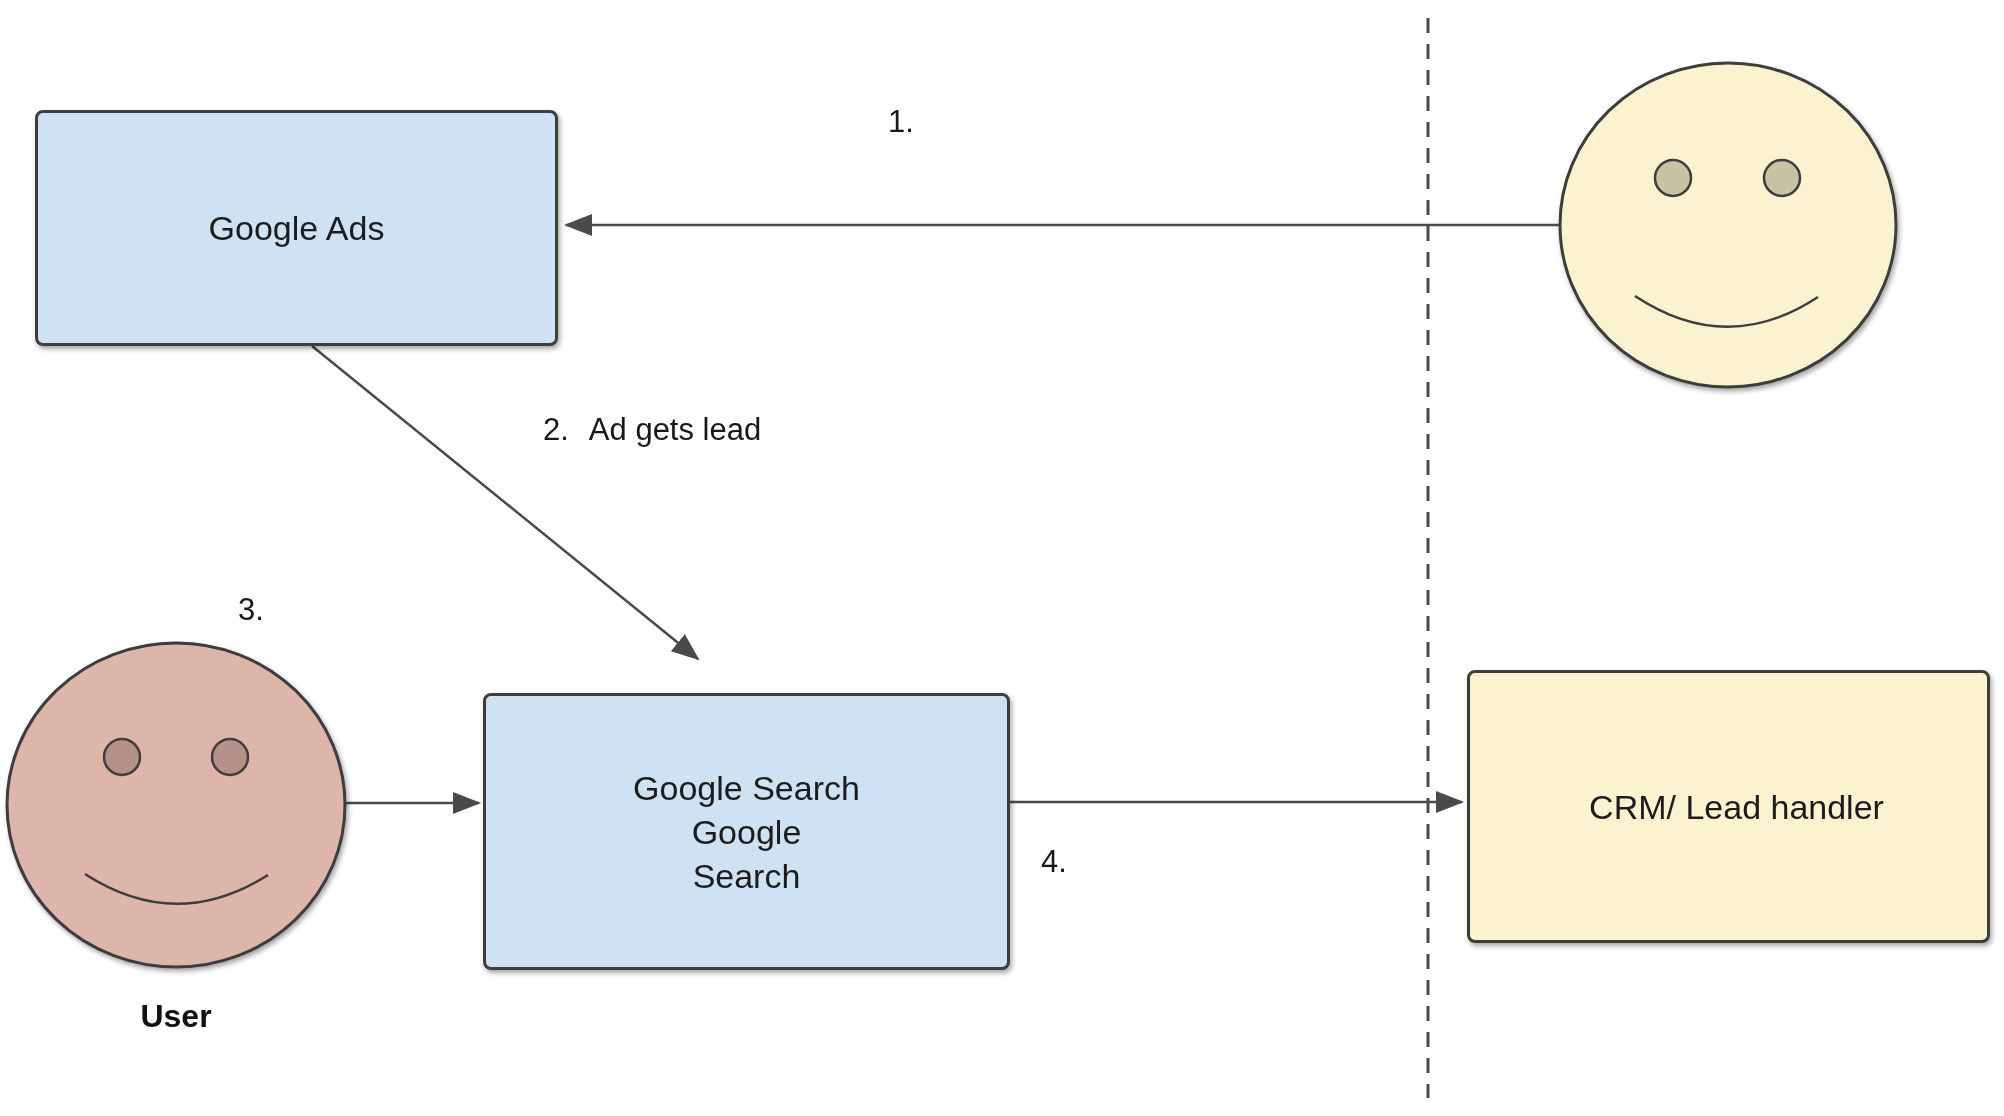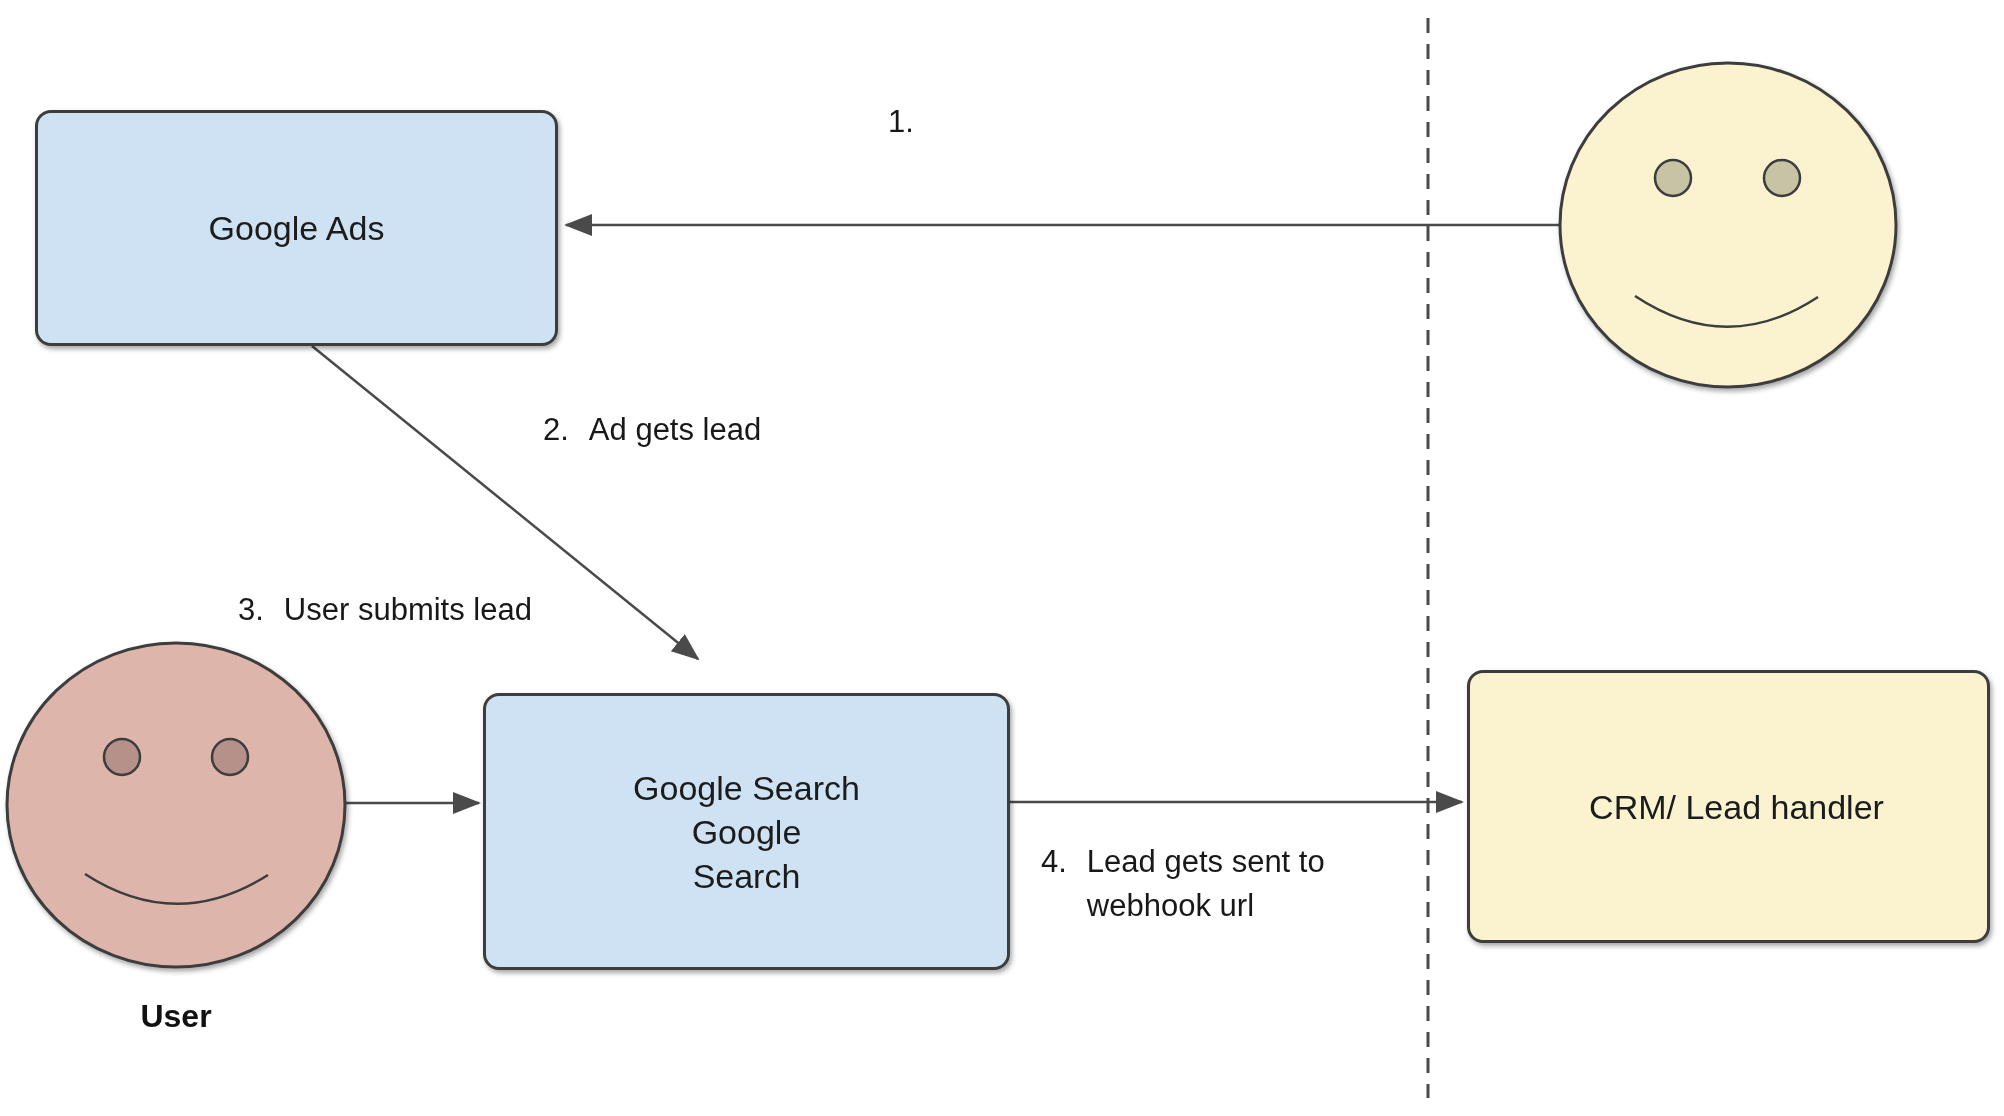--- a/index.html
+++ b/index.html
@@ -4,21 +4,21 @@
 <style>
   html,body { margin:0; padding:0; background:#ffffff; }
   .canvas {
     position:relative; width:2004px; height:1116px; background:#ffffff;
     font-family:"Liberation Sans", sans-serif; color:#1c1c1c; overflow:hidden;
   }
   .svg-layer { position:absolute; left:0; top:0; width:2004px; height:1116px; }
 
   .node {
     position:absolute; box-sizing:border-box;
-    border:3px solid #3d3d3d; border-radius:16px;
+    border:3px solid #3d3d3d; border-radius:8px;
     display:flex; flex-direction:column; align-items:center; justify-content:center;
     text-align:center; font-size:34px; line-height:44px;
     box-shadow:2px 3px 5px rgba(0,0,0,0.35);
   }
   #node-google-ads      { left:35px;   top:110px; width:523px; height:236px; }
   #node-google-surfaces { left:483px;  top:665px; width:527px; height:277px;margin-top:28px; }
   #node-crm             { left:1467px; top:670px; width:523px; height:273px; }
 
   .actor-label {
     position:absolute; width:320px; text-align:center;
@@ -98,24 +98,19 @@
     <span class="num">1.</span>
   </div>
 
   <div class="step" id="step2">
     <span class="num">2.</span>
     <span class="txt">Ad gets lead</span>
   </div>
 
   <div class="step" id="step3">
     <span class="num">3.</span>
-    <span class="txt">User submits lead</span>
   </div>
 
   <div class="step" id="step4">
     <span class="num">4.</span>
-    <span class="txt">
-      <span>Lead gets sent to</span><br>
-      <span>webhook url</span>
-    </span>
   </div>
 
 </div>
 
 </body></html>

